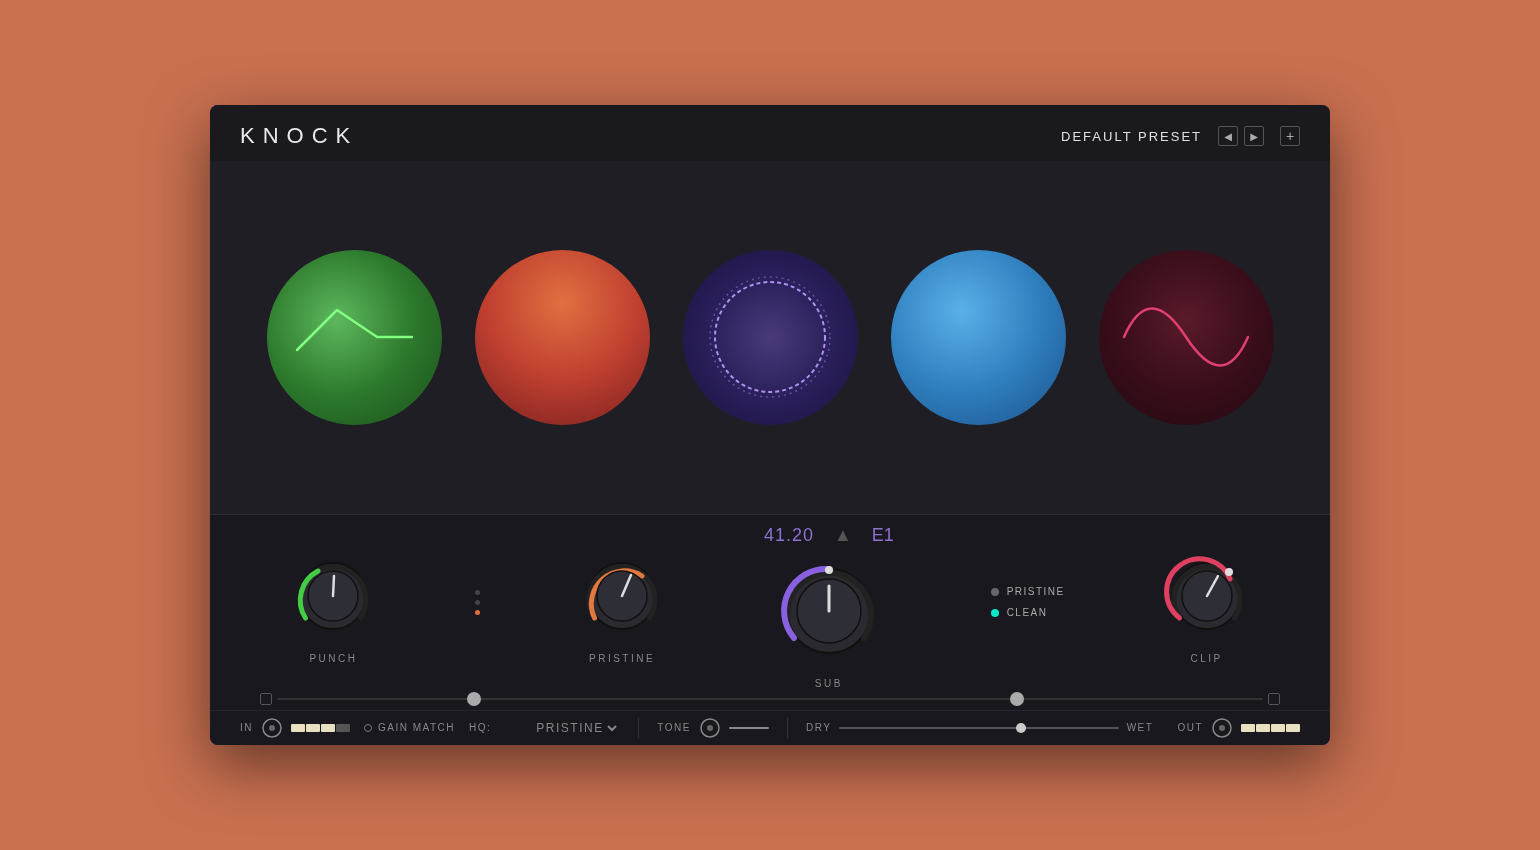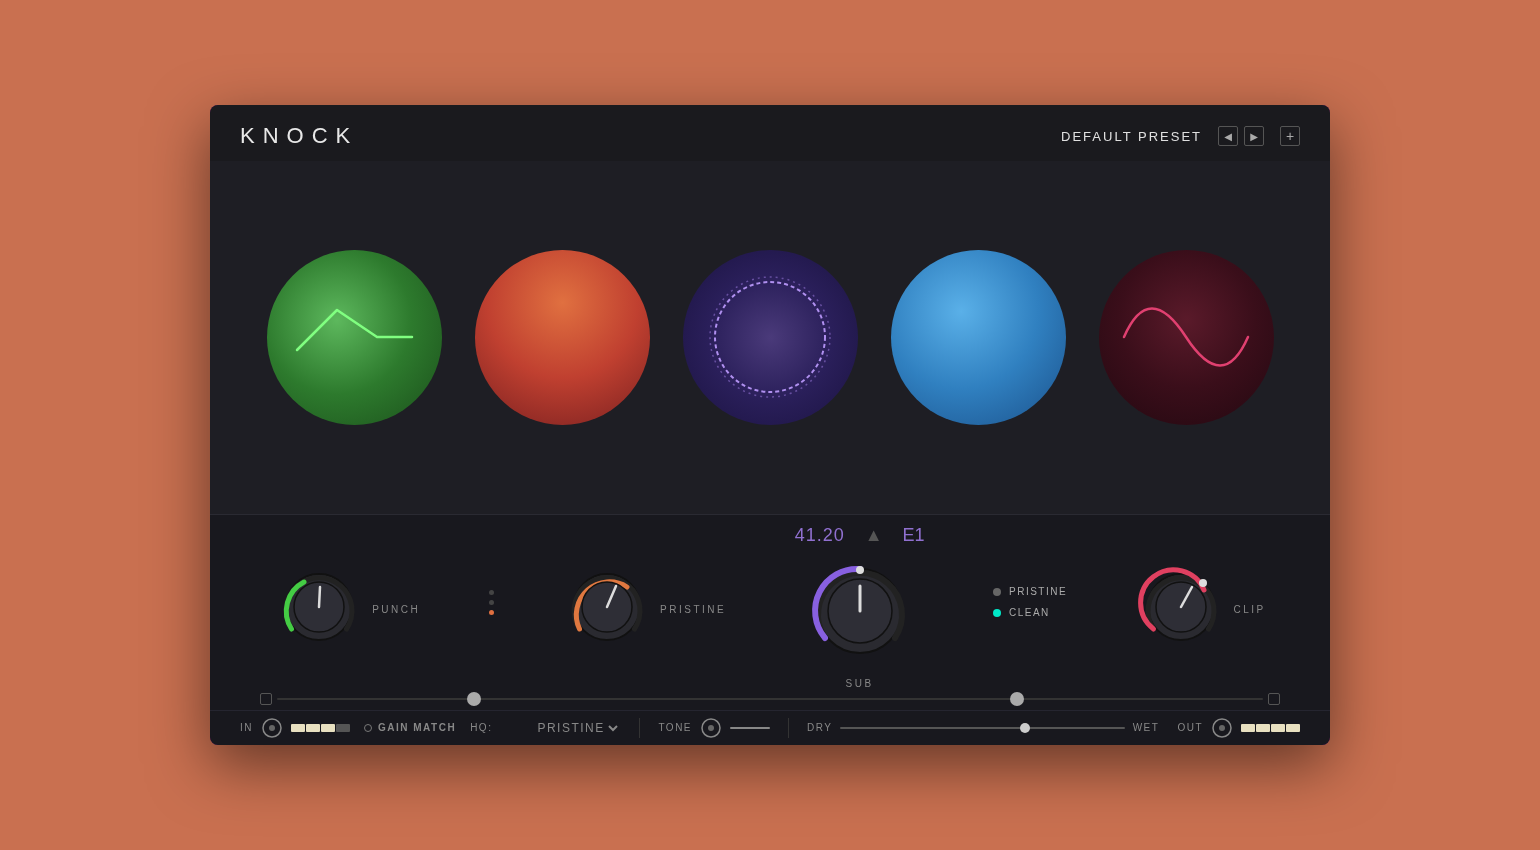--- a/index.html
+++ b/index.html
@@ -150,20 +150,21 @@
       flex: 1;
       display: flex;
       align-items: center;
       justify-content: space-around;
       padding: 10px 30px 0;
     }
 
     
     .knob-group {
       display: flex;
+      flex-direction: column;
       align-items: center;
       gap: 8px;
     }
 
     .knob-wrapper {
       position: relative;
       width: 90px;
       height: 90px;
     }
 
@@ -332,21 +333,20 @@
     }
     .meter-segment-dim {
       background: #555;
     }
 
     .gain-match-btn {
       display: flex;
       align-items: center;
       gap: 6px;
       cursor: pointer;
-      font-weight: bold;
     }
     .gain-dot {
       width: 8px;
       height: 8px;
       border-radius: 50%;
       border: 1.5px solid #777;
     }
     .gain-label {
       color: #888;
       font-size: 10px;
@@ -397,21 +397,21 @@
       top: -4px;
       left: 65%;
       transform: translateX(-50%);
       cursor: pointer;
     }
 
     .out-group {
       display: flex;
       align-items: center;
       gap: 8px;
-      margin-left: 4px;
+      margin-left: 10px;
     }
   </style>
 </head>
 <body>
 
 <div class="plugin-container">
 
   <div class="header">
     <div class="logo">KNOCK</div>
     <div class="preset-area">

